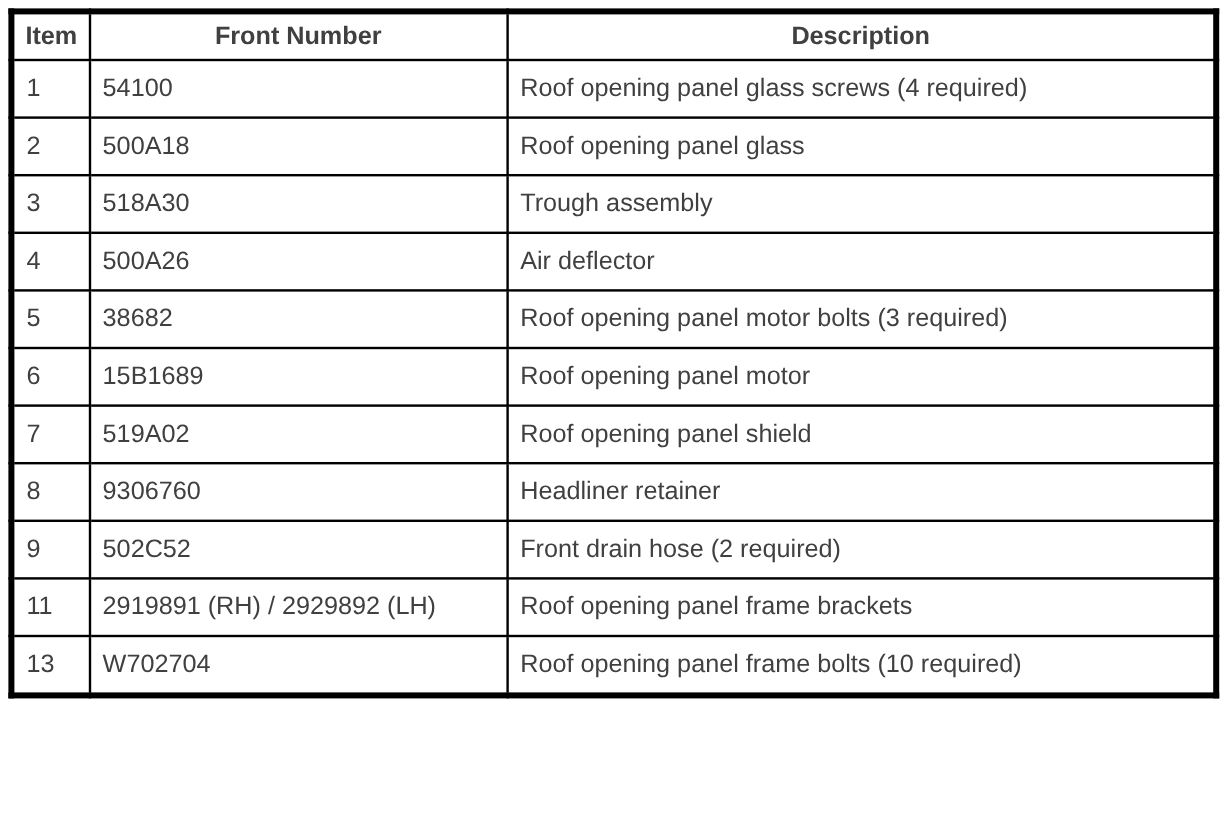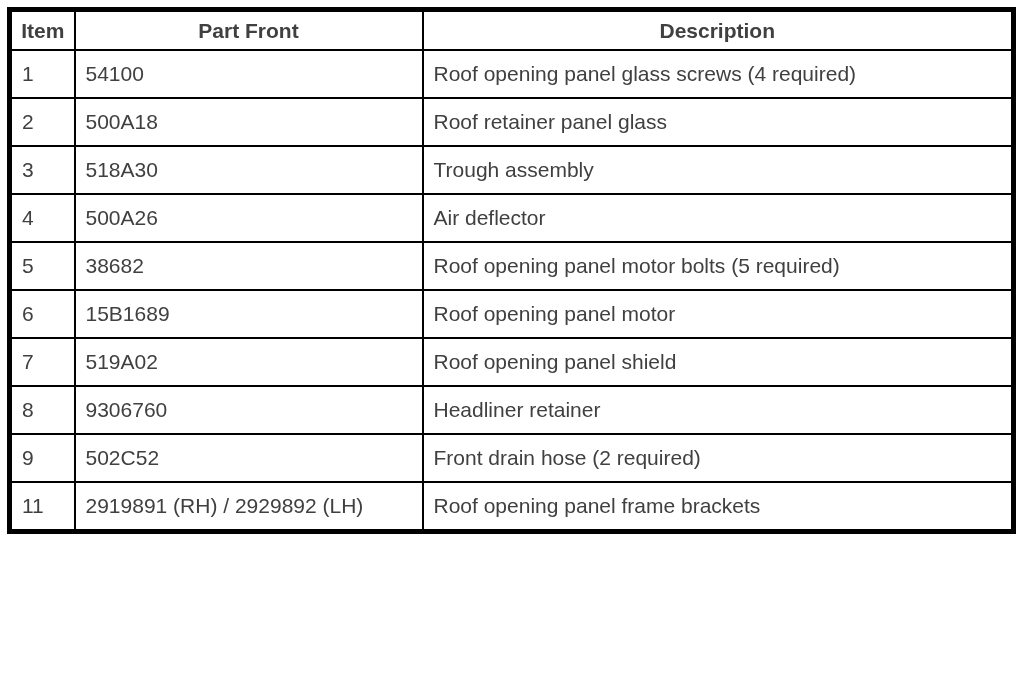--- a/index.html
+++ b/index.html
@@ -53,49 +53,49 @@
 
 <table class="parts-table">
   <colgroup>
     <col class="col-item">
     <col class="col-part">
     <col class="col-desc">
   </colgroup>
   <thead>
     <tr>
       <th>Item</th>
-      <th>Part Front</th>
+      <th>Front Number</th>
       <th>Description</th>
     </tr>
   </thead>
   <tbody>
     <tr>
       <td>1</td>
       <td>54100</td>
       <td>Roof opening panel glass screws (4 required)</td>
     </tr>
     <tr>
       <td>2</td>
       <td>500A18</td>
-      <td>Roof retainer panel glass</td>
+      <td>Roof opening panel glass</td>
     </tr>
     <tr>
       <td>3</td>
       <td>518A30</td>
       <td>Trough assembly</td>
     </tr>
     <tr>
       <td>4</td>
       <td>500A26</td>
       <td>Air deflector</td>
     </tr>
     <tr>
       <td>5</td>
       <td>38682</td>
-      <td>Roof opening panel motor bolts (5 required)</td>
+      <td>Roof opening panel motor bolts (3 required)</td>
     </tr>
     <tr>
       <td>6</td>
       <td>15B1689</td>
       <td>Roof opening panel motor</td>
     </tr>
     <tr>
       <td>7</td>
       <td>519A02</td>
       <td>Roof opening panel shield</td>
@@ -108,14 +108,19 @@
     <tr>
       <td>9</td>
       <td>502C52</td>
       <td>Front drain hose (2 required)</td>
     </tr>
     <tr>
       <td>11</td>
       <td>2919891 (RH) / 2929892 (LH)</td>
       <td>Roof opening panel frame brackets</td>
     </tr>
+    <tr>
+      <td>13</td>
+      <td>W702704</td>
+      <td>Roof opening panel frame bolts (10 required)</td>
+    </tr>
   </tbody>
 </table>
 
 </body></html>

